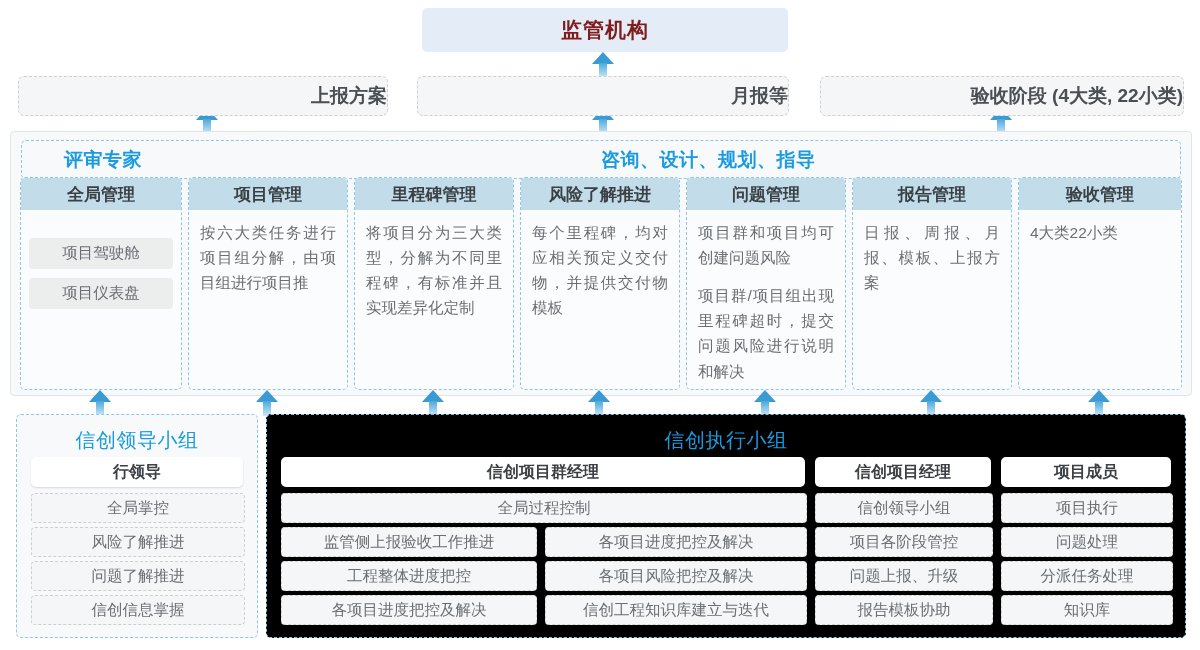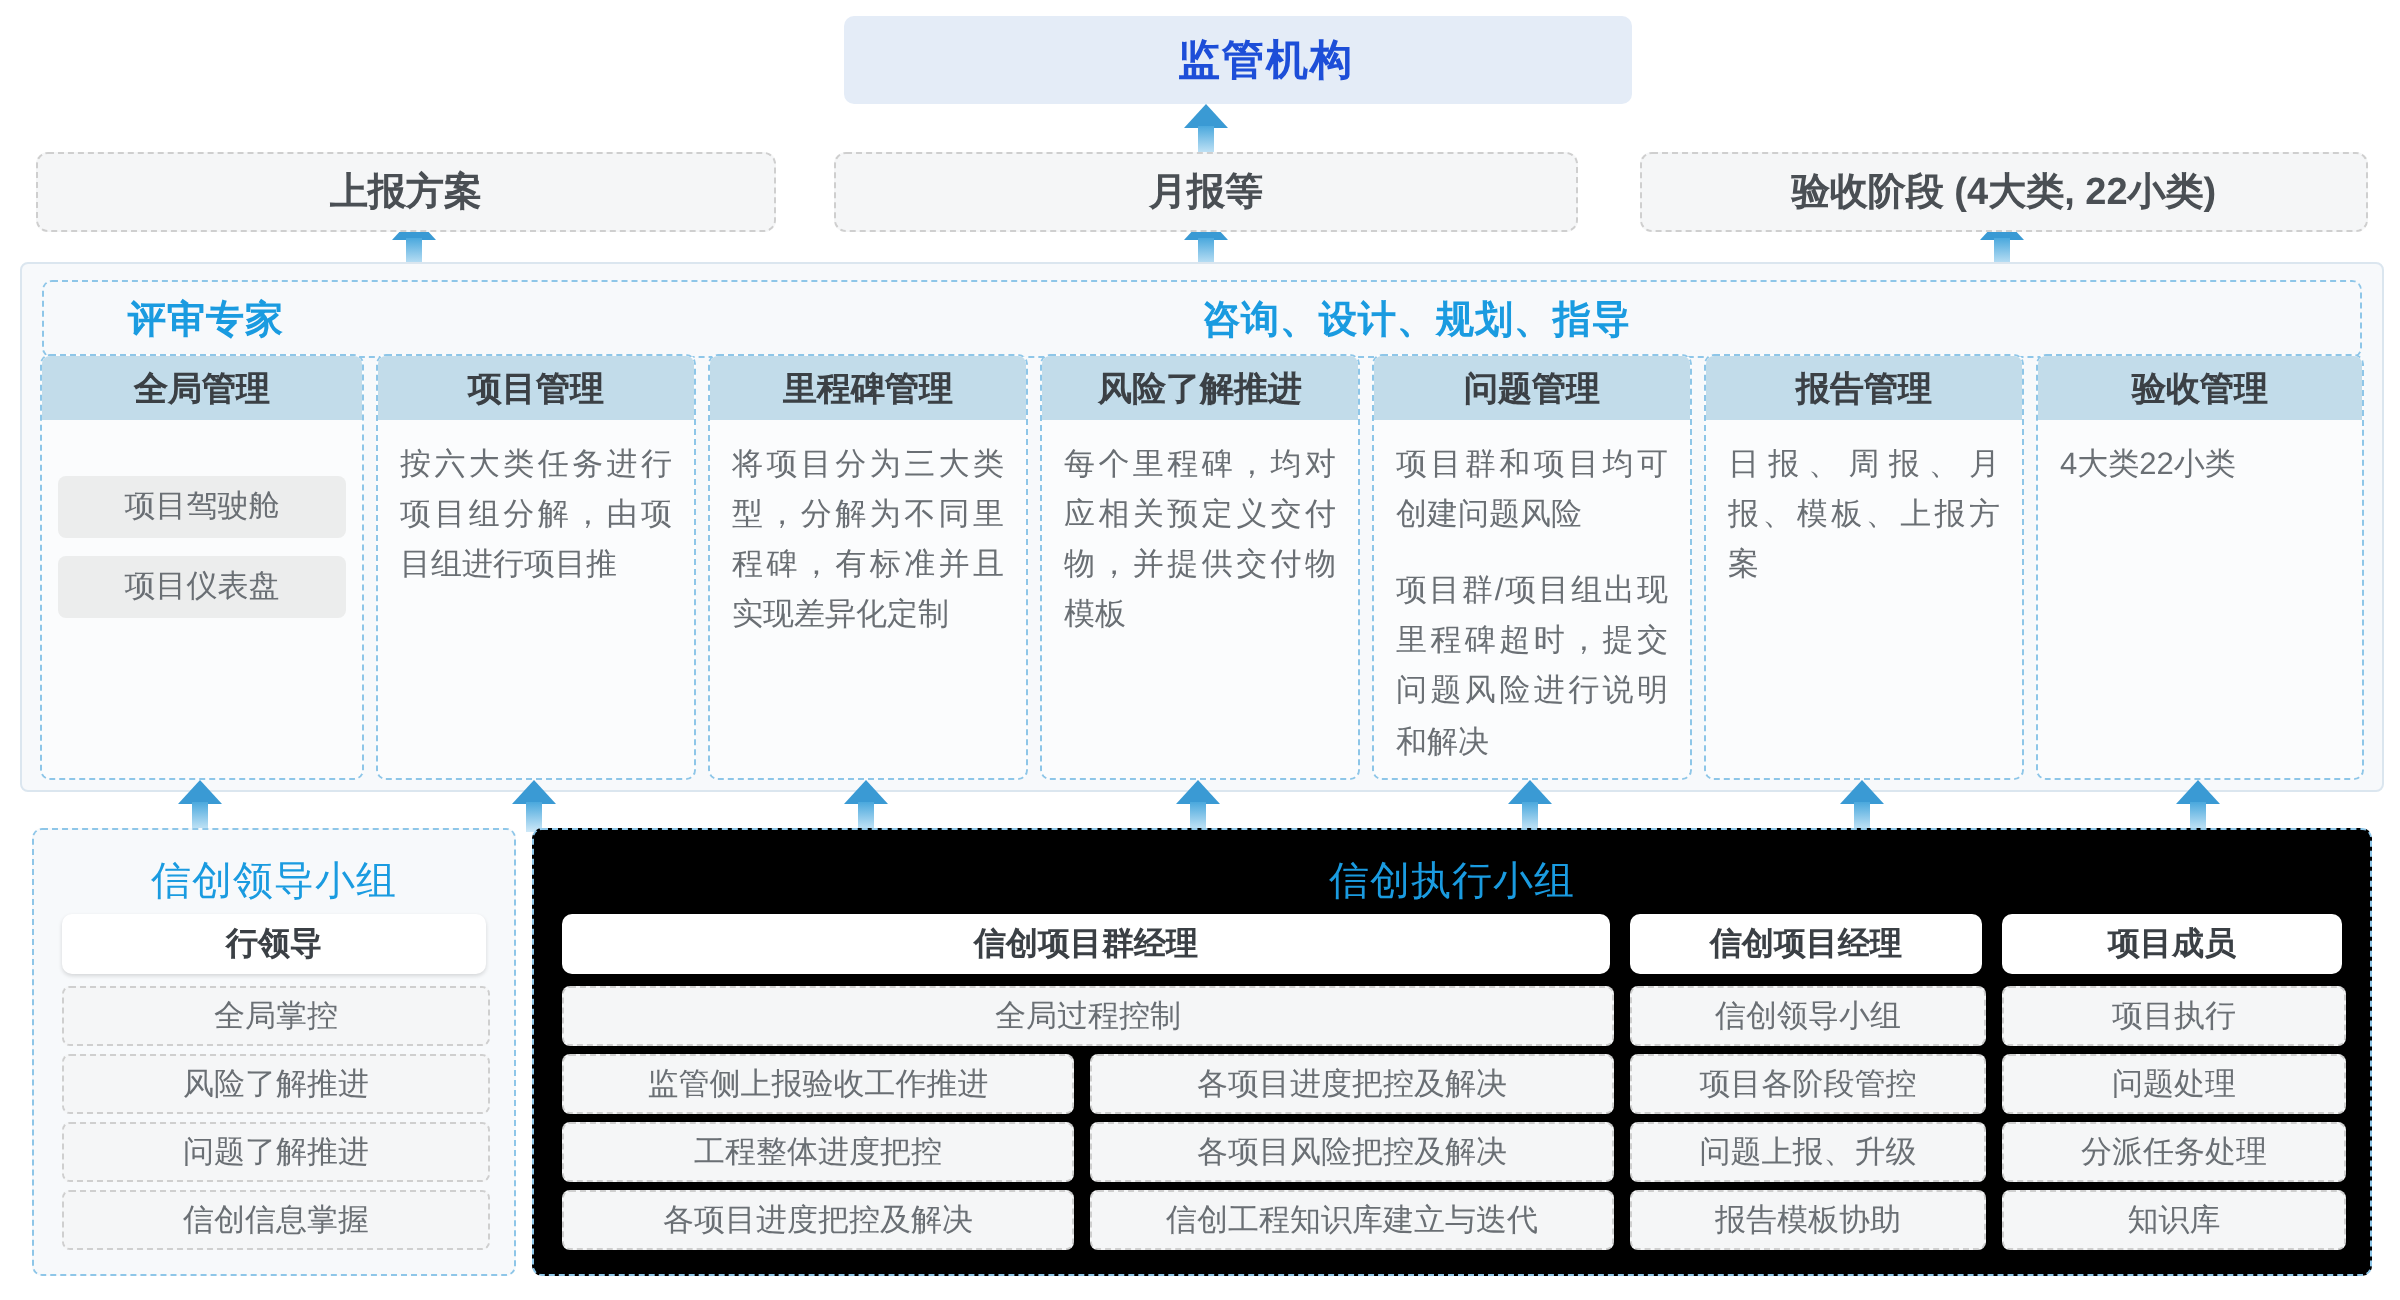--- a/index.html
+++ b/index.html
@@ -30,27 +30,27 @@
     position:absolute;left:0;top:0;width:0;height:0;
     border-left:11px solid transparent;
     border-right:11px solid transparent;
     border-bottom:12px solid #3a9ad4;
   }
 
   
   #regulator{
     position:absolute;left:422px;top:8px;width:366px;height:44px;
     background:#e4ecf7;border-radius:5px;
-    color:#1d4ed8;font-size:21px;font-weight:bold;letter-spacing:1px;padding-left:28px;
+    color:#7f1d1d;font-size:21px;font-weight:bold;letter-spacing:1px;
   }
 
   
   .reportbox{
     position:absolute;height:38px;
-    color:#4a4f54;font-size:19px;font-weight:bold;
+    color:#4a4f54;font-size:19px;font-weight:bold;justify-content:flex-end;
   }
   #rep0{left:18px;top:76px;width:368px;}
   #rep1{left:417px;top:76px;width:370px;}
   #rep2{left:820px;top:76px;width:362px;}
 
   
   #consultBand{
     position:absolute;left:10px;top:131px;width:1180px;height:263px;
     background:#f7f9fb;border:1px solid #dbe6ef;border-radius:4px;
   }

